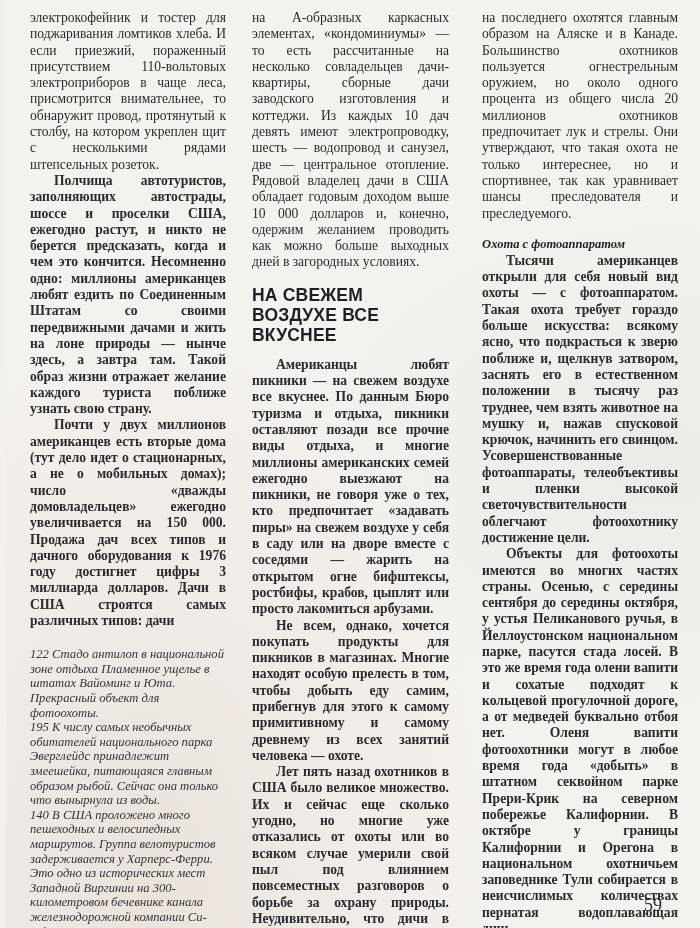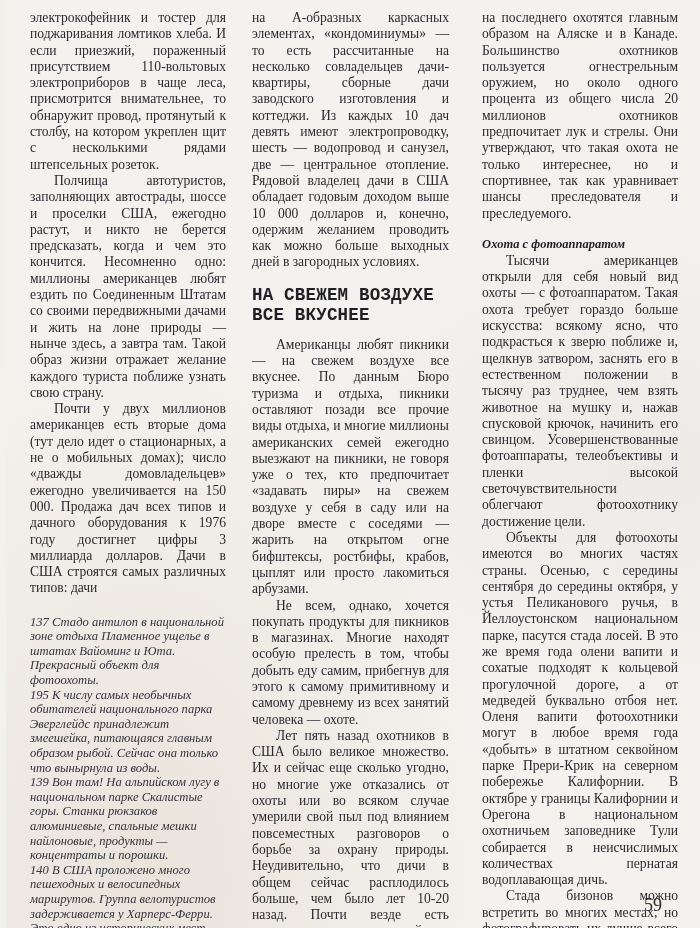--- a/index.html
+++ b/index.html
@@ -18,27 +18,27 @@
       #f4f2ee;
     margin-left: 6px;
   }
   .col {
     position: absolute; top: 10px;
     font-size: 13.6px; line-height: 16.3px;
     text-align: justify;
     hyphens: manual;
   }
   .col p { margin: 0; text-indent: 0; }
-  .col p.ind { text-indent: 24px; }
+  .col p.ind { text-indent: 24px; font-weight: bold; }
   #col-left { left: 24px; width: 196px; }
   #col-mid { left: 246px; width: 197px; }
   #col-right { left: 476px; width: 196px; }
 
   .h2 {
-    font-family: Liberation Mono, monospace;
+    font-family: Liberation Sans, sans-serif;
     font-weight: bold; font-size: 17.5px; line-height: 20px;
     text-align: left; margin: 14px 0 12px 0; letter-spacing: 0.2px;
     color: #1e1e24;
   }
   .h3 {
     font-weight: bold; font-size: 12.5px; line-height: 16px;
     text-align: left; margin: 14px 0 1px 0; color: #1e1e24; font-style: italic;
   }
   .captions {
     margin-top: 18px;
@@ -55,23 +55,22 @@
 <body>
 
 <div class="page">
 
   <div class="col" id="col-left">
     <p>электрокофейник и тостер для поджаривания ломтиков хлеба. И если приезжий, пораженный присутствием 110-вольтовых электроприборов в чаще леса, присмотрится внимательнее, то обнаружит провод, протянутый к столбу, на котором укреплен щит с несколькими рядами штепсельных розеток.</p>
     <p class="ind">Полчища автотуристов, заполняющих автострады, шоссе и проселки США, ежегодно растут, и никто не берется предсказать, когда и чем это кончится. Несомненно одно: миллионы американцев любят ездить по Соединенным Штатам со своими передвижными дачами и жить на лоне природы — нынче здесь, а завтра там. Такой образ жизни отражает желание каждого туриста поближе узнать свою страну.</p>
     <p class="ind">Почти у двух миллионов американцев есть вторые дома (тут дело идет о стационарных, а не о мобильных домах); число «дважды домовладельцев» ежегодно увеличивается на 150 000. Продажа дач всех типов и дачного оборудования к 1976 году достигнет цифры 3 миллиарда долларов. Дачи в США строятся самых различных типов: дачи</p>
 
     <div class="captions">
-      <p>137 Стадо антилоп в национальной зоне отдыха Пламенное ущелье в штатах Вайоминг и Юта. Прекрасный объект для фотоохоты.</p>
+      <p>122 Стадо антилоп в национальной зоне отдыха Пламенное ущелье в штатах Вайоминг и Юта. Прекрасный объект для фотоохоты.</p>
       <p>195 К числу самых необычных обитателей национального парка Эверглейдс принадлежит змеешейка, питающаяся главным образом рыбой. Сейчас она только что вынырнула из воды.</p>
-      <p>139 Вон там! На альпийском лугу в национальном парке Скалистые горы. Станки рюкзаков алюминиевые, спальные мешки найлоновые, продукты — концентраты и порошки.</p>
       <p>140 В США проложено много пешеходных и велосипедных маршрутов. Группа велотуристов задерживается у Харперс-Ферри. Это одно из исторических мест Западной Виргинии на 300-километровом бечевнике канала железнодорожной компании Си-энд-О.</p>
     </div>
   </div>
 
   <div class="col" id="col-mid">
     <p>на А-образных каркасных элементах, «кондоминиумы» — то есть рассчитанные на несколько совладельцев дачи-квартиры, сборные дачи заводского изготовления и коттеджи. Из каждых 10 дач девять имеют электропроводку, шесть — водопровод и санузел, две — центральное отопление. Рядовой владелец дачи в США обладает годовым доходом выше 10 000 долларов и, конечно, одержим желанием проводить как можно больше выходных дней в загородных условиях.</p>
     <div class="h2">НА СВЕЖЕМ ВОЗДУХЕ ВСЕ ВКУСНЕЕ</div>
     <p class="ind">Американцы любят пикники — на свежем воздухе все вкуснее. По данным Бюро туризма и отдыха, пикники оставляют позади все прочие виды отдыха, и многие миллионы американских семей ежегодно выезжают на пикники, не говоря уже о тех, кто предпочитает «задавать пиры» на свежем воздухе у себя в саду или на дворе вместе с соседями — жарить на открытом огне бифштексы, ростбифы, крабов, цыплят или просто лакомиться арбузами.</p>
     <p class="ind">Не всем, однако, хочется покупать продукты для пикников в магазинах. Многие находят особую прелесть в том, чтобы добыть еду самим, прибегнув для этого к самому примитивному и самому древнему из всех занятий человека — охоте.</p>
     <p class="ind">Лет пять назад охотников в США было великое множество. Их и сейчас еще сколько угодно, но многие уже отказались от охоты или во всяком случае умерили свой пыл под влиянием повсеместных разговоров о борьбе за охрану природы. Неудивительно, что дичи в общем сейчас расплодилось больше, чем было лет 10-20 назад. Почти везде есть множество мелких зверей — белок, кроликов, лесных сурков. Из крупной дичи на первом месте стоят виргинский и длинноухий олени, хотя охотники не жалеют сил и средств также для охоты на медведя, лося, оленей вапити и карибу —</p>

